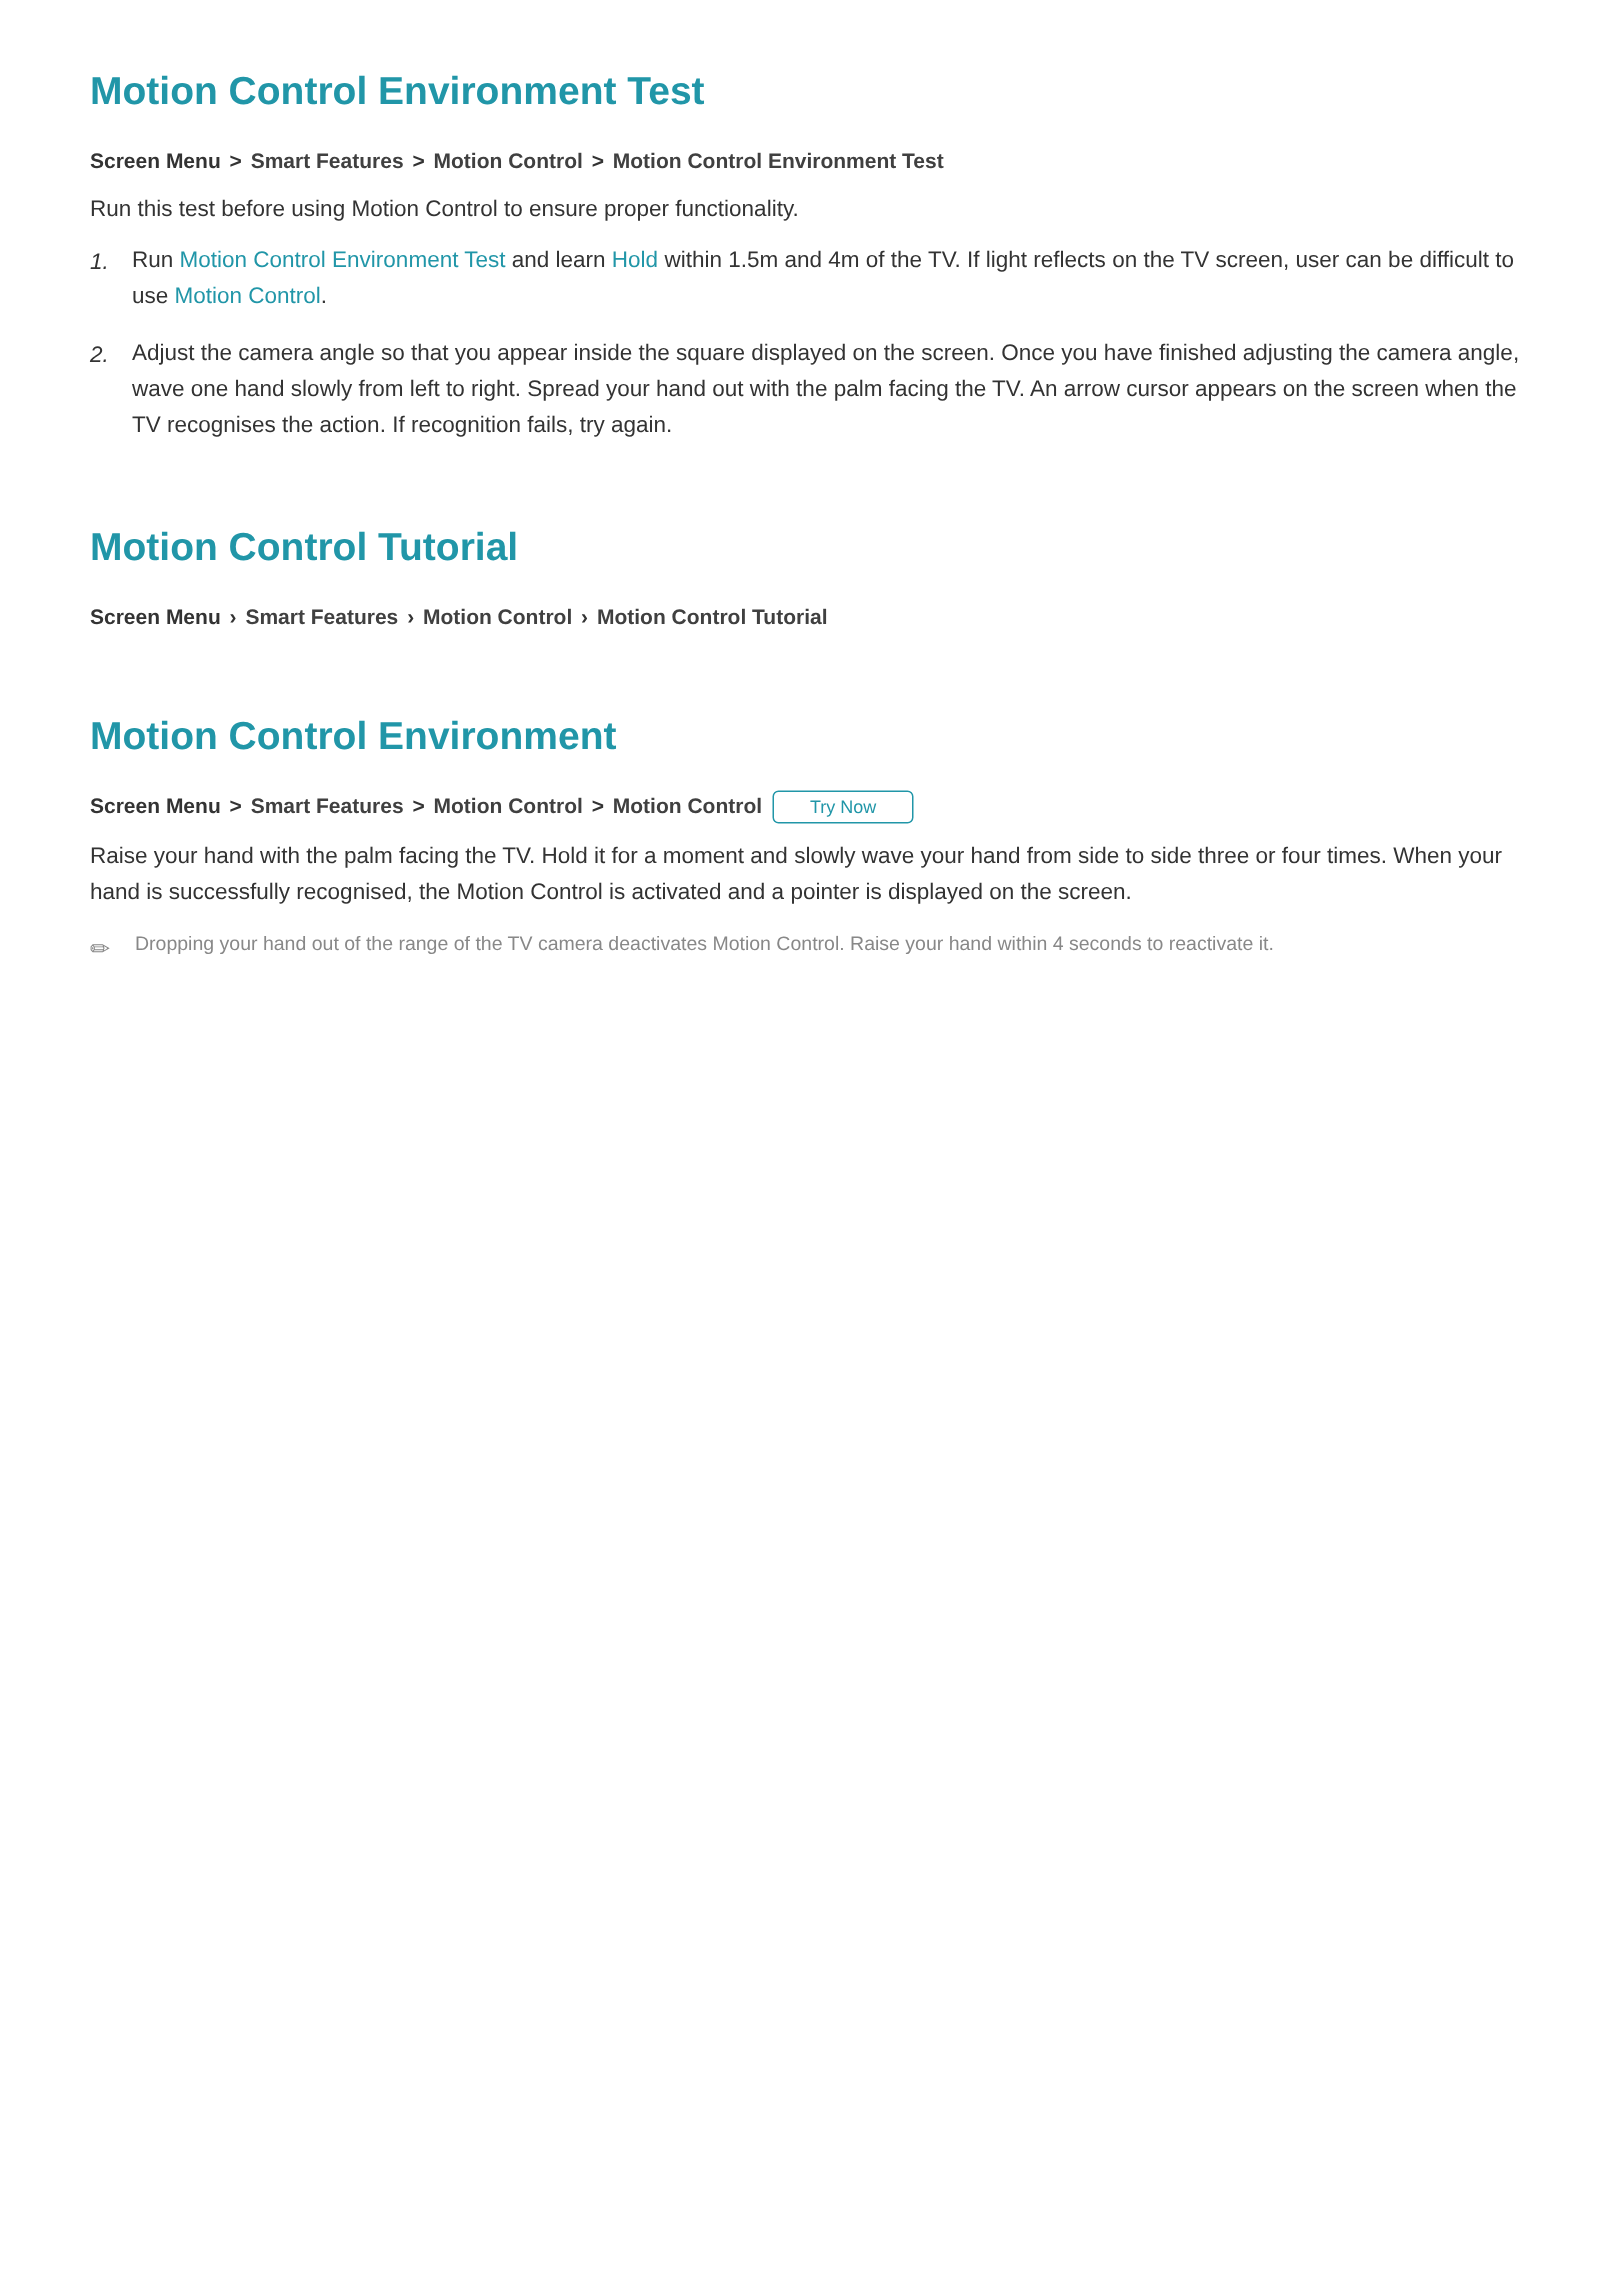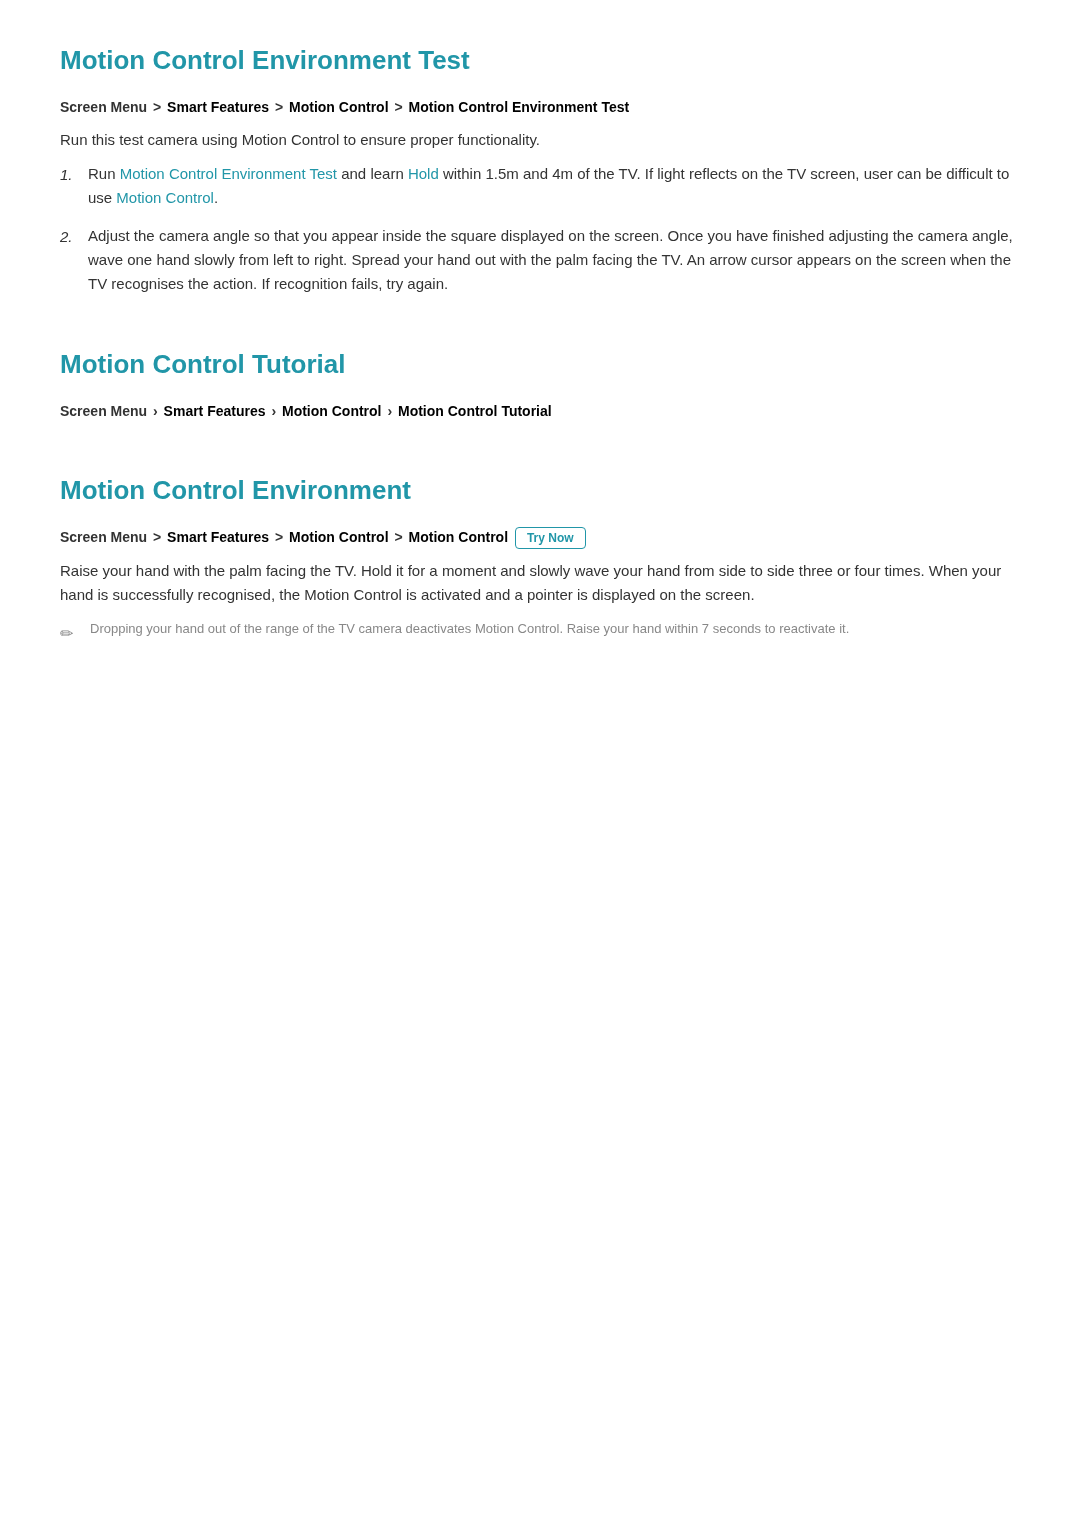--- a/index.html
+++ b/index.html
@@ -30,21 +30,21 @@
     }
 
     .breadcrumb {
       font-size: 14px;
       font-weight: bold;
       color: #333333;
       margin-bottom: 10px;
     }
 
     .breadcrumb .link {
-      color: #000000;
+      color: #404040;
       text-decoration: none;
     }
 
     .breadcrumb .separator {
       color: #333333;
       margin: 0 2px;
     }
 
     .body-text {
       font-size: 15px;
@@ -82,22 +82,22 @@
       color: #2196a8;
       text-decoration: none;
     }
 
     .try-now-badge {
       display: inline-block;
       border: 1.5px solid #2196a8;
       border-radius: 4px;
       color: #2196a8;
       font-size: 12px;
-      font-weight: bold;
-      padding: 1px 11px;
+      font-weight: normal;
+      padding: 1px 24px;
       margin-left: 3px;
       vertical-align: middle;
       line-height: 1.5;
     }
 
     .note-row {
       display: flex;
       align-items: flex-start;
       margin-top: 12px;
       gap: 10px;
@@ -125,21 +125,21 @@
   <div class="breadcrumb">
     <span>Screen Menu</span>
     <span class="separator">&gt;</span>
     <a class="link" href="#">Smart Features</a>
     <span class="separator">&gt;</span>
     <a class="link" href="#">Motion Control</a>
     <span class="separator">&gt;</span>
     <a class="link" href="#">Motion Control Environment Test</a>
   </div>
 
-  <p class="body-text">Run this test camera using Motion Control to ensure proper functionality.</p>
+  <p class="body-text">Run this test before using Motion Control to ensure proper functionality.</p>
 
   <ol class="ordered-list">
     <li>
       <span class="list-number">1.</span>
       <span class="list-content">
         <span>Run </span><a class="inline-link" href="#">Motion Control Environment Test</a><span> and learn </span><a class="inline-link" href="#">Hold</a><span> within 1.5m and 4m of the TV. If light reflects on the TV screen, user can be difficult to use </span><a class="inline-link" href="#">Motion Control</a><span>.</span>
       </span>
     </li>
     <li>
       <span class="list-number">2.</span>
@@ -174,15 +174,15 @@
     <a class="link" href="#">Motion Control</a>
     <span class="separator">&gt;</span>
     <a class="link" href="#">Motion Control</a>
     <span class="try-now-badge">Try Now</span>
   </div>
 
   <p class="body-text">Raise your hand with the palm facing the TV. Hold it for a moment and slowly wave your hand from side to side three or four times. When your hand is successfully recognised, the Motion Control is activated and a pointer is displayed on the screen.</p>
 
   <div class="note-row">
     <span class="pencil-icon">✏</span>
-    <span class="note-text">Dropping your hand out of the range of the TV camera deactivates Motion Control. Raise your hand within 7 seconds to reactivate it.</span>
+    <span class="note-text">Dropping your hand out of the range of the TV camera deactivates Motion Control. Raise your hand within 4 seconds to reactivate it.</span>
   </div>
 </div>
 
 </body></html>

